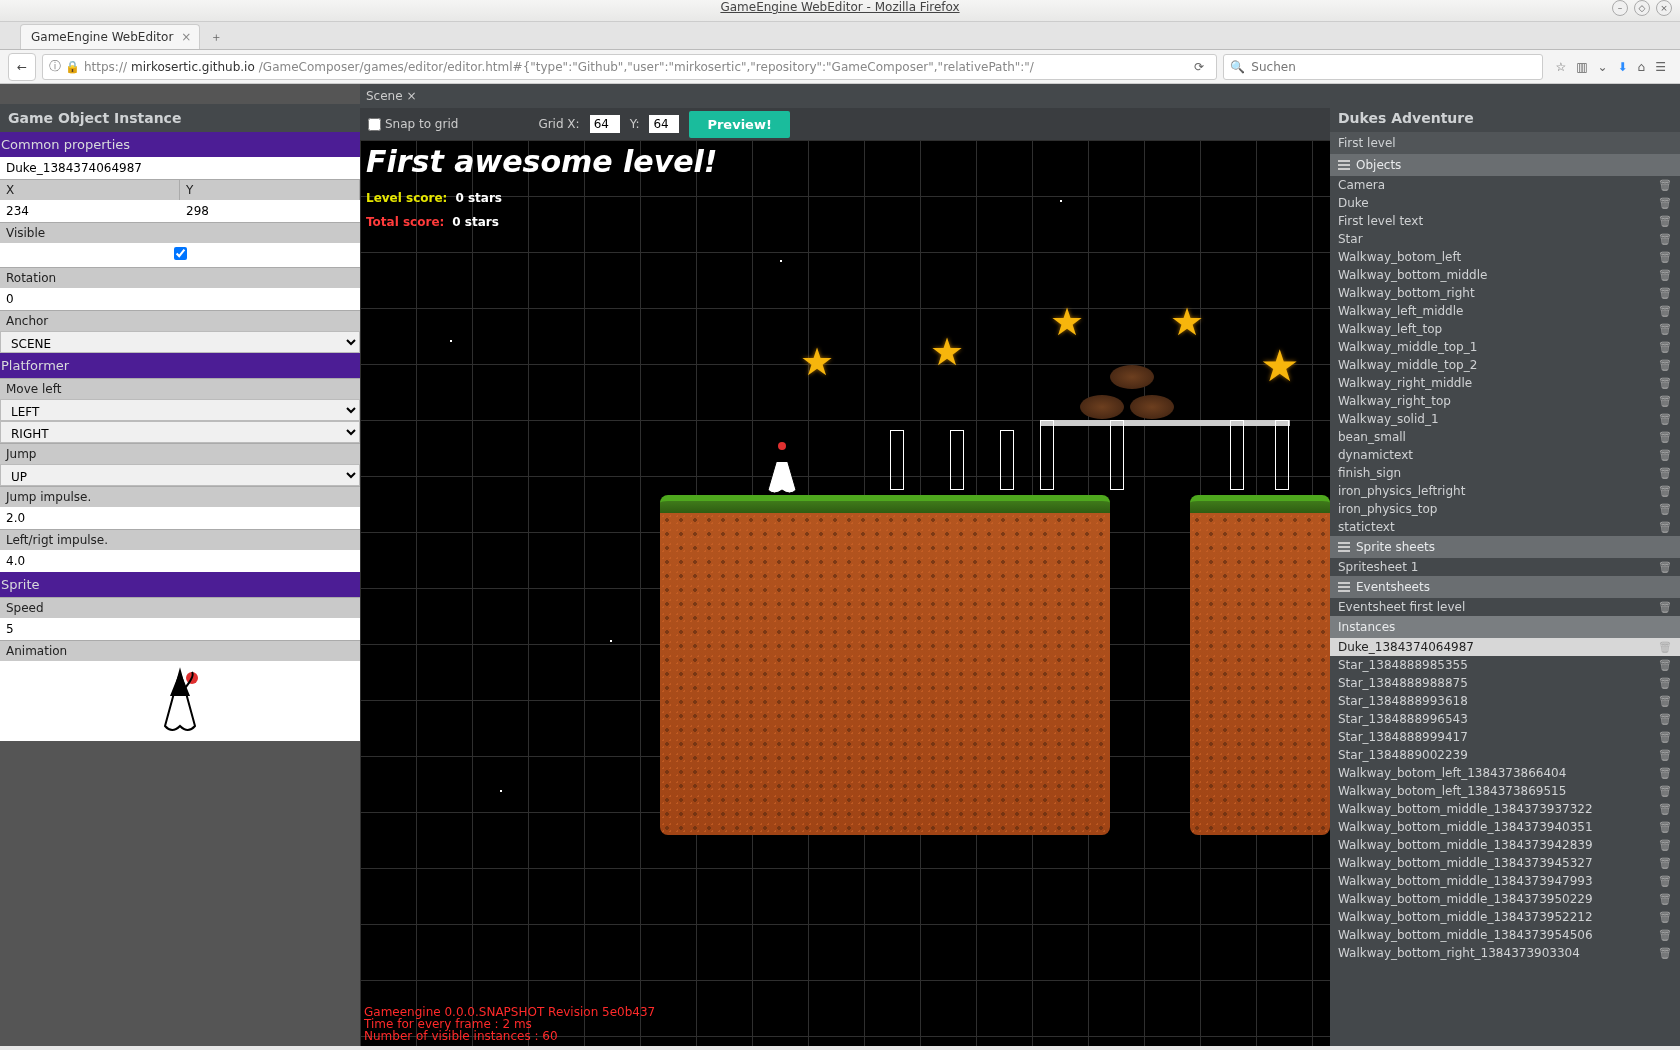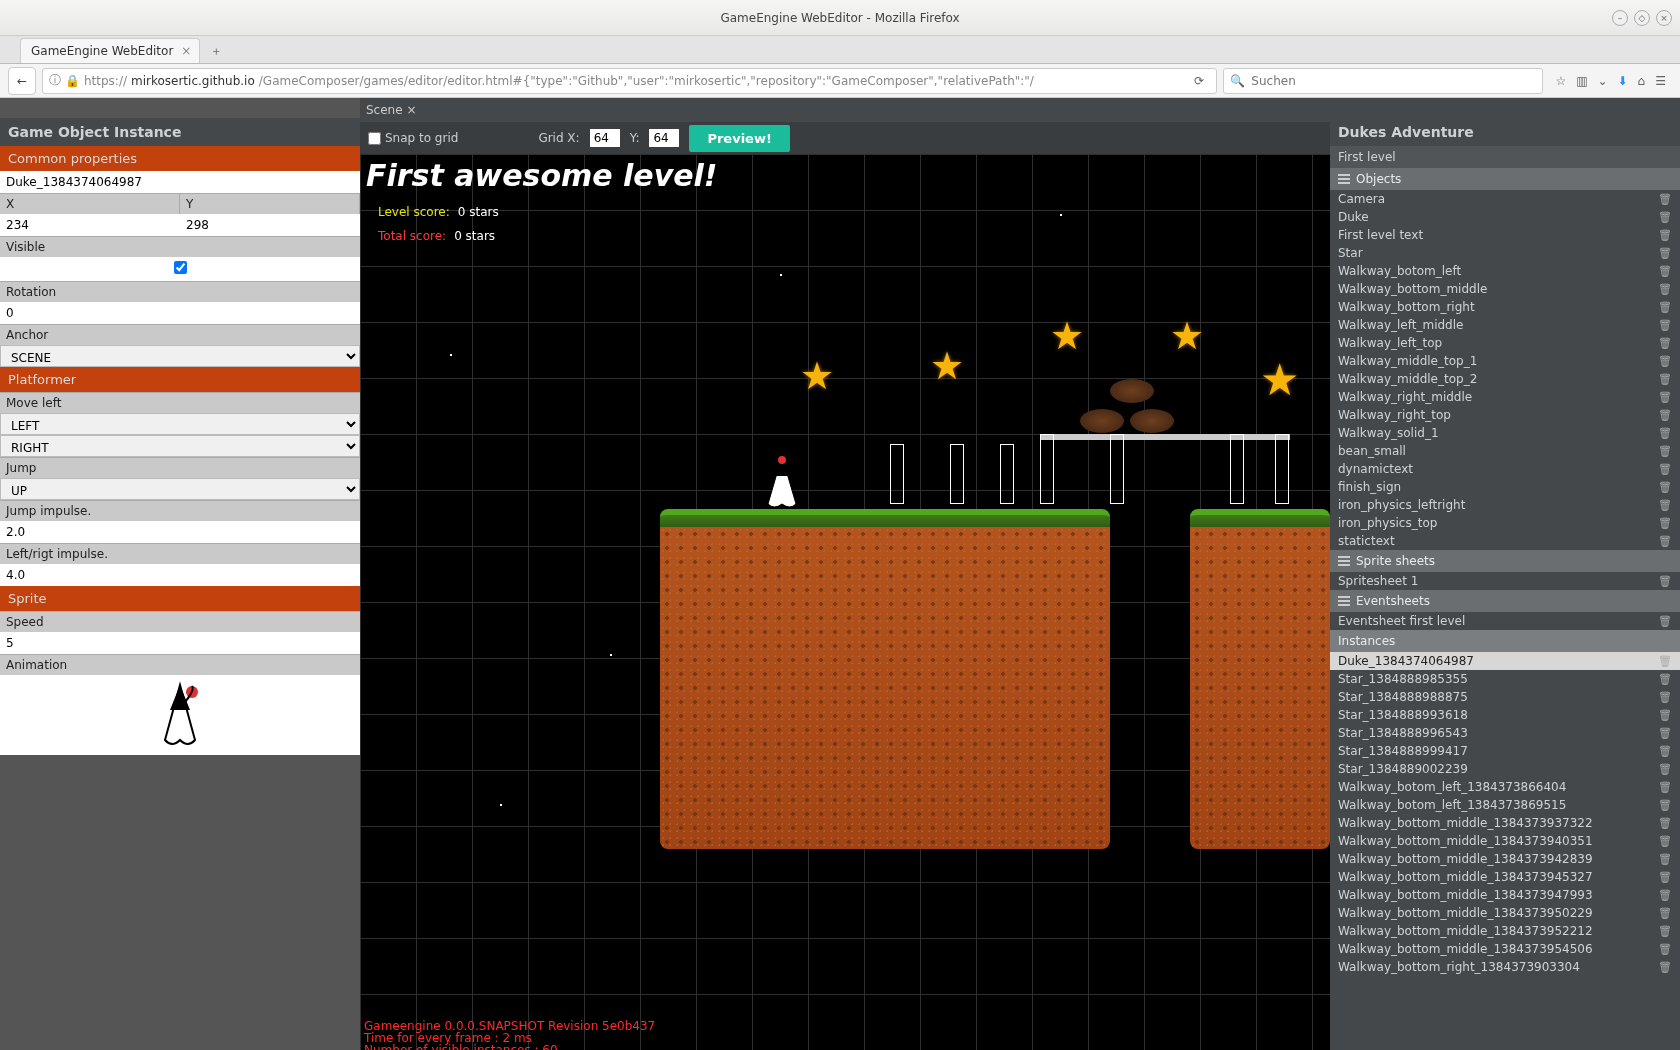--- a/index.html
+++ b/index.html
@@ -1,57 +1,57 @@
 <!DOCTYPE html>
 <html><head>
 <meta charset="utf-8">
 <style>
 * { margin:0; padding:0; box-sizing:border-box; font-family:"DejaVu Sans",Arial,sans-serif; font-size:12px; }
 body { background:#e8e8e8; width:1680px; height:1050px; overflow:hidden; }
-.titlebar { height:36px; background:linear-gradient(#f5f5f4,#e8e8e7); display:flex; align-items:center; justify-content:center; color:#444; font-size:13px; border-bottom:1px solid #ccc; position:relative; }
+.titlebar { height:22px; background:linear-gradient(#f5f5f4,#e8e8e7); display:flex; justify-content:center; color:#444; font-size:13px; border-bottom:1px solid #ccc; position:relative;text-decoration:underline; }
 .win-btns { position:absolute; right:8px; display:flex; gap:6px; }
 .win-btn { width:16px; height:16px; border:1px solid #aaa; border-radius:50%; background:#f0f0f0; display:flex; align-items:center; justify-content:center; font-size:9px; color:#666; }
 .tabstrip { height:28px; background:#e4e4e4; display:flex; align-items:flex-end; padding:0 20px; border-bottom:1px solid #bbb; }
 .tab { background:#f6f6f6; border:1px solid #ccc; border-bottom:none; border-radius:4px 4px 0 0; padding:5px 26px 5px 10px; font-size:12px; color:#333; position:relative; margin-right:2px; }
 .tab-x { position:absolute; right:8px; top:5px; color:#888; }
 .newtab { width:20px; height:20px; display:flex; align-items:center; justify-content:center; color:#666; margin-left:4px; margin-bottom:2px; }
 .urlbar { height:34px; background:#f4f4f4; display:flex; align-items:center; padding:0 8px; gap:6px; border-bottom:1px solid #ccc; }
 .navbtn { width:28px; height:28px; border:1px solid #ccc; border-radius:4px; background:#fff; display:flex; align-items:center; justify-content:center; color:#444; }
 .url { flex:1; height:26px; border:1px solid #ccc; border-radius:3px; background:#fff; padding:0 6px; display:flex; align-items:center; gap:4px; font-size:12px; color:#888; overflow:hidden; white-space:nowrap; }
 .url .host { color:#333; }
 .url .lock { color:#52a840; }
 .reload { width:22px; height:22px; color:#666; display:flex; align-items:center;justify-content:center;}
 .search { width:320px; height:26px; border:1px solid #ccc; border-radius:3px; background:#fff; padding:0 6px; display:flex; align-items:center; gap:6px; color:#888; }
 .toolicons { display:flex; gap:10px; align-items:center; color:#666; padding:0 6px; }
 .toolicons span { display:inline-flex; }
 .app { display:flex; height:962px; background:#3a3a3a; }
 .left { width:360px; background:#555; display:flex; flex-direction:column; overflow:hidden; }
 .panel-title { background:#44484b; color:#cfd2d4; padding:6px 8px; font-size:14px; font-weight:bold;margin-top:20px; }
-.section-title { background:#c2410c; color:#d8dadc; padding:5px 8px; font-size:13px; }
+.section-title { background:#4c1d95; color:#d8dadc; padding:5px 1px; font-size:13px; }
 .row-label { background:#c9c9c9; color:#222; padding:3px 6px; font-size:12px; border-top:1px solid #aaa; }
 .row-input { background:#fff; padding:0; }
 .row-input input,.row-input select { width:100%; border:none; padding:4px 6px; font-size:12px; background:#fff; }
 .row-input select { background:#f0f0f0; border:1px solid #bbb; height:22px; }
 .xy-row { display:flex; }
 .xy-row > div { flex:1; }
 .xy-row .row-label{border-right:1px solid #aaa;}
 .check-row { background:#fff; text-align:center; padding:4px; }
 .anim { background:#fff; height:80px; display:flex; align-items:center; justify-content:center; }
 .anim svg { width:60px; height:70px; }
 .center { flex:1; background:#2a2a2a; display:flex; flex-direction:column; position:relative; }
 .scene-tabs { background:#44484b; height:24px; display:flex; align-items:center; padding:0 6px; color:#ccc; font-size:12px; gap:4px;}
 .scene-toolbar { background:#3a3d40; height:32px; display:flex; align-items:center; padding:0 8px; gap:10px; color:#ccc; font-size:13px; }
 .scene-toolbar label { display:flex; align-items:center; gap:4px; }
 .gridnum { width:30px; background:#fff; border:none; padding:2px 4px; font-size:12px; }
 .preview-btn { background:#1abc9c; color:#fff; border:none; padding:6px 18px; font-weight:bold; font-size:13px; border-radius:2px; margin-left:auto; margin-right:auto;}
 .canvas { flex:1; background:#000; position:relative; overflow:hidden; }
 .grid { position:absolute; inset:0; background-image:linear-gradient(#444 1px,transparent 1px),linear-gradient(90deg,#444 1px,transparent 1px); background-size:56px 56px; opacity:0.7; }
 .stars-dot { position:absolute; width:2px; height:2px; background:#fff; }
 .big-title { position:absolute; left:6px; top:4px; color:#fff; font-size:30px; font-weight:bold; font-style:italic; }
-.score-row { position:absolute; left:18px; font-size:17px; }
+.score-row { position:absolute; left:6px; font-size:17px;font-weight:bold; }
 .score1 { top:46px; color:#e6e600; }
 .score2 { top:70px; color:#ff3b3b; }
 .score-val { color:#fff; margin-left:8px; }
 .star { position:absolute; color:#f7b50c; font-size:38px; text-shadow:0 0 4px #a56b00; }
 .ground { position:absolute; background:linear-gradient(#3f7a1a 0,#2f5d12 12px,#b4551f 12px,#a04415 100%); border-top:6px solid #4fa81e; border-radius:8px; background-size:auto; }
 .ground::after{content:"";position:absolute;inset:12px 0 0 0;background-image:radial-gradient(#5a2a10 2px,transparent 2px),radial-gradient(#d0662a 1px,transparent 1px);background-size:14px 14px,7px 7px;opacity:0.6;}
 .platform-line { position:absolute; height:6px; background:#ccc; }
 .physics-box { position:absolute; border:1px solid #fff; }
 .bean { position:absolute; width:44px; height:24px; background:radial-gradient(#6d3f1f,#3b2010); border-radius:50%; }
 .duke { position:absolute; }

